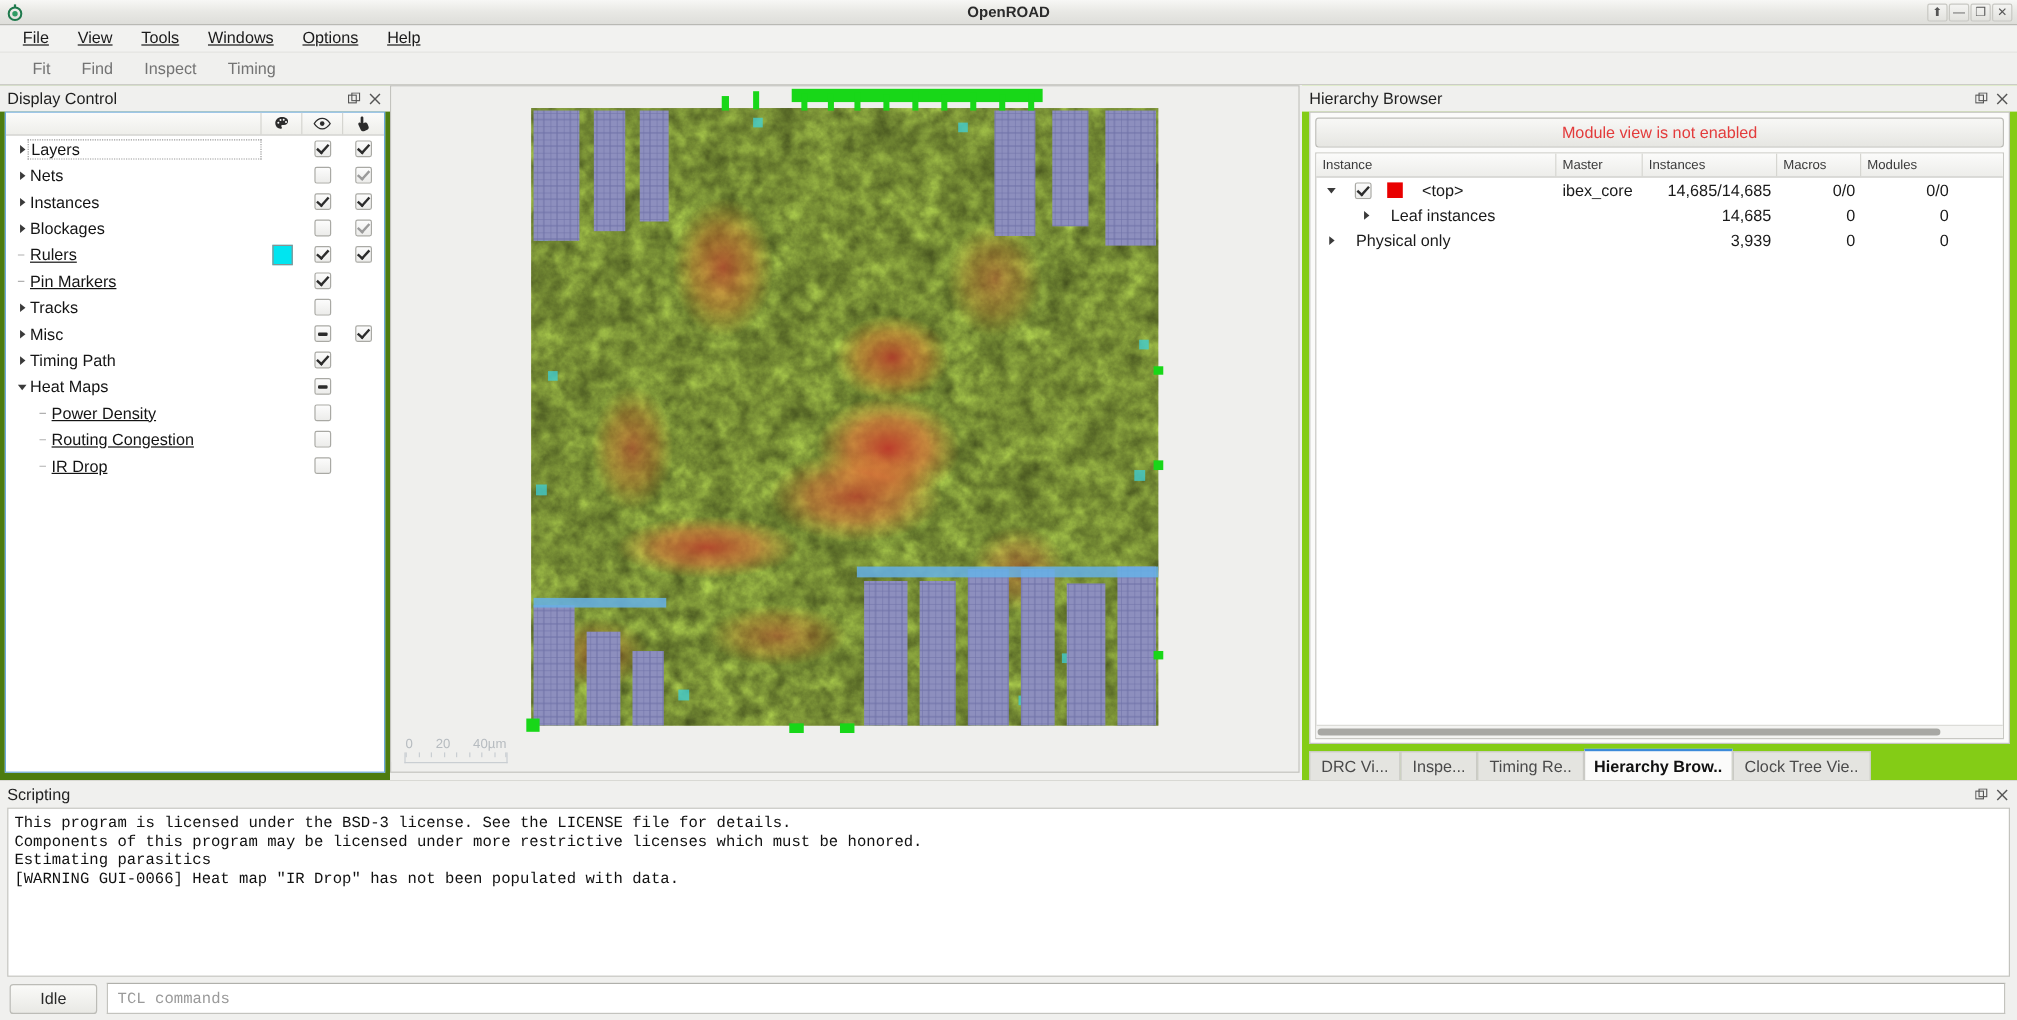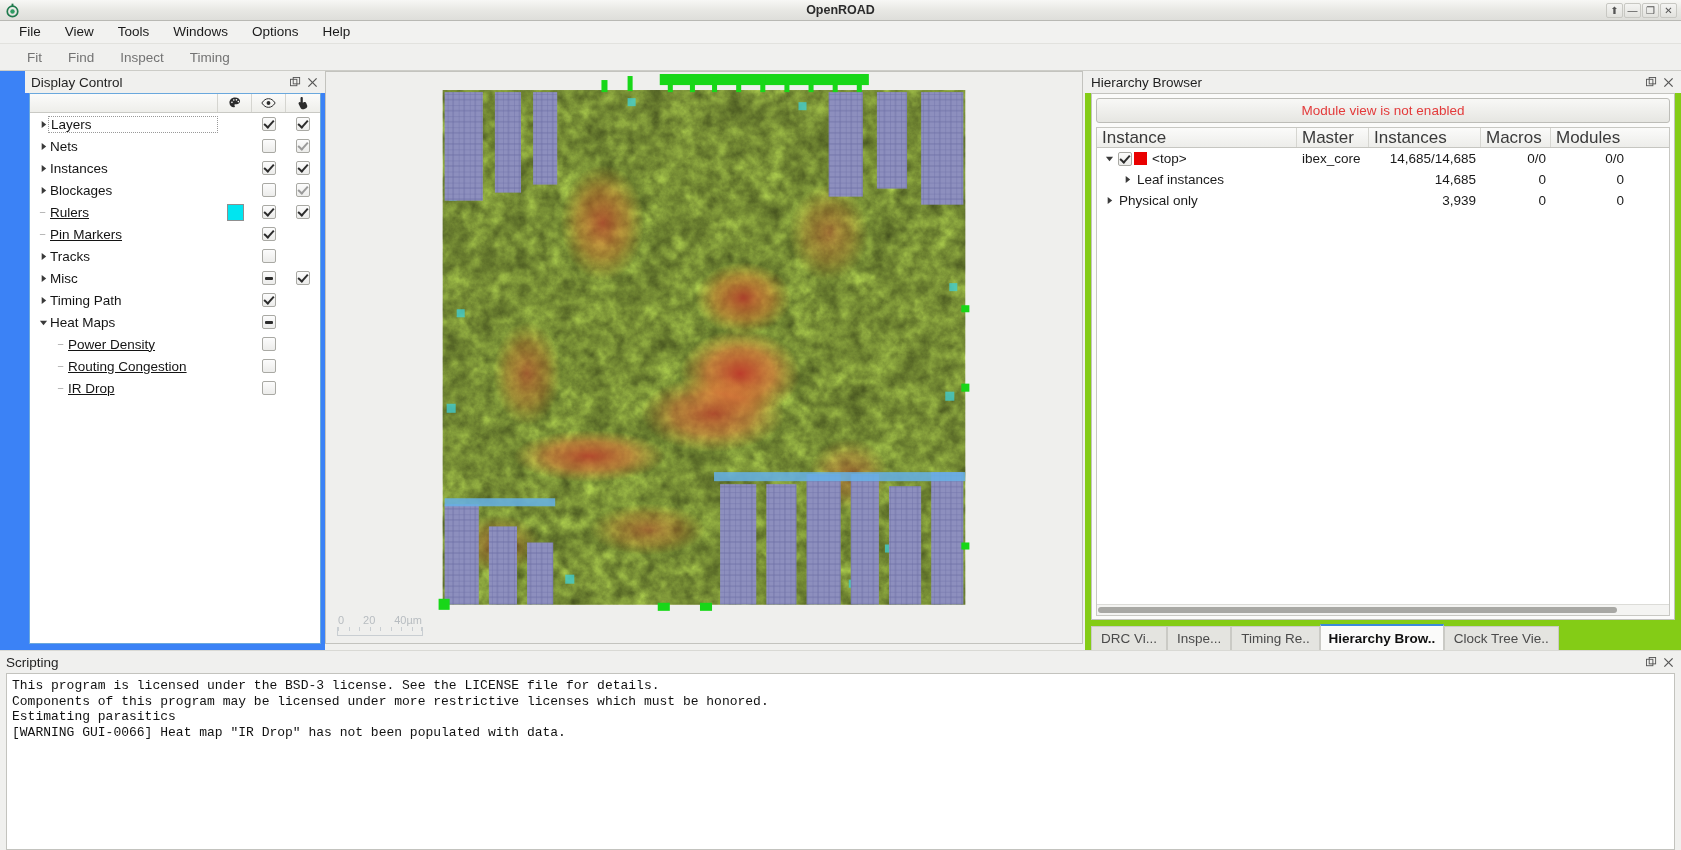--- a/index.html
+++ b/index.html
@@ -36,20 +36,21 @@
     border: 1px solid #c8c8c3; border-radius: 2px;
   }
 
   
   .menubar {
     height: 23px; flex: 0 0 23px;
     background: #f2f2f0;
     display: flex; align-items: center;
     padding-left: 7px;
     border-bottom: 1px solid #e2e2de;
+    text-decoration: underline;
   }
   .menu-item { padding: 2px 12px 3px 12px; font-size: 13.5px; color: #1a1a1a; }
 
   
   .toolbar {
     height: 27px; flex: 0 0 27px;
     background: #f0f0ee;
     display: flex; align-items: center;
     padding-left: 14px;
     border-bottom: 1px solid #ccccc7;
@@ -64,21 +65,21 @@
   .dock-title {
     display: flex; align-items: center;
     height: 22px; padding: 0 4px 0 6px;
     font-size: 13.5px; color: #1f1f1f;
     background: #f0f0ee;
   }
   .dock-title .spacer { flex: 1 1 auto; }
   .dock-ico { width: 17px; height: 16px; display: flex; align-items: center; justify-content: center; color: #555; font-size: 12px; }
 
   
-  .left-dock { width: 325px; flex: 0 0 325px; display: flex; flex-direction: column; background: #3b82f6; padding-left: 25px; }
+  .left-dock { width: 325px; flex: 0 0 325px; display: flex; flex-direction: column; background: #4d7c0f; }
   .dc-frame {
     margin: 0 4px 6px 4px; flex: 1 1 auto;
     background: #ffffff; border: 1px solid #6aa8dd; min-height: 0;
     display: flex; flex-direction: column;
   }
   .dc-header {
     display: flex; height: 19px; flex: 0 0 19px;
     background: linear-gradient(to bottom,#fbfbfa,#eeeeea);
     border-bottom: 1px solid #c9c9c4;
   }
@@ -144,25 +145,25 @@
   }
   .hb-banner {
     height: 25px; flex: 0 0 25px; margin-bottom: 4px;
     background: linear-gradient(to bottom,#f8f8f6,#e6e6e2);
     border: 1px solid #bdbdb8; border-radius: 3px;
     display: flex; align-items: center; justify-content: center;
     color: #e33b3b; font-size: 13.5px;
   }
   .hb-table { flex: 1 1 auto; min-height: 0; background: #ffffff; border: 1px solid #c8c8c3; display: flex; flex-direction: column; }
   .hb-head { display: flex; height: 20px; flex: 0 0 20px; background: linear-gradient(to bottom,#fbfbfa,#ededea); border-bottom: 1px solid #c6c6c1; }
-  .hb-th { display: flex; align-items: center; font-size: 17px; color: #3a3a3a; padding: 0 5px; border-right: 1px solid #d6d6d1; }
+  .hb-th { display: flex; align-items: center; font-size: 11px; color: #3a3a3a; padding: 0 5px; border-right: 1px solid #d6d6d1; }
   .hb-th:last-child { border-right: none; }
   .hb-rows { flex: 1 1 auto; overflow: hidden; }
   .hb-row { display: flex; height: 21px; align-items: center; }
-  .hb-td { display: flex; align-items: center; font-size: 13.5px; color: #1a1a1a; padding: 0 5px; overflow: hidden; white-space: nowrap; }
+  .hb-td { display: flex; align-items: center; font-size: 13.5px; color: #1a1a1a; padding: 0 5px; overflow: hidden; white-space: nowrap; gap: 11px; }
   .hb-td.num { justify-content: flex-end; }
   .c-inst { width: 200px; flex: 0 0 200px; }
   .c-master { width: 72px; flex: 0 0 72px; }
   .c-instances { width: 112px; flex: 0 0 112px; }
   .c-macros { width: 70px; flex: 0 0 70px; }
   .c-modules { width: 78px; flex: 0 0 78px; }
   .red-sq { width: 13px; height: 13px; background: #e90000; margin: 0 5px 0 2px; }
   .hb-scroll { height: 11px; flex: 0 0 11px; background: #f4f4f2; border-top: 1px solid #dcdcd8; padding: 2px 1px; }
   .hb-scroll span { display: block; height: 6px; width: 91%; background: #a8a8a4; border-radius: 3px; }
 
@@ -762,16 +763,20 @@
         </span>
       </div>
 
       <div class="console" id="console-lines">
           <div>This program is licensed under the BSD-3 license. See the LICENSE file for details.</div>
           <div>Components of this program may be licensed under more restrictive licenses which must be honored.</div>
           <div>Estimating parasitics</div>
           <div>[WARNING GUI-0066] Heat map "IR Drop" has not been populated with data.</div>
         </div>
 
+      <div class="cmdbar">
+        <div class="idle-btn">Idle</div>
+        <div class="tcl-input">TCL commands</div>
+      </div>
     </div>
   </div>
 
 </div>
 
 </body></html>

